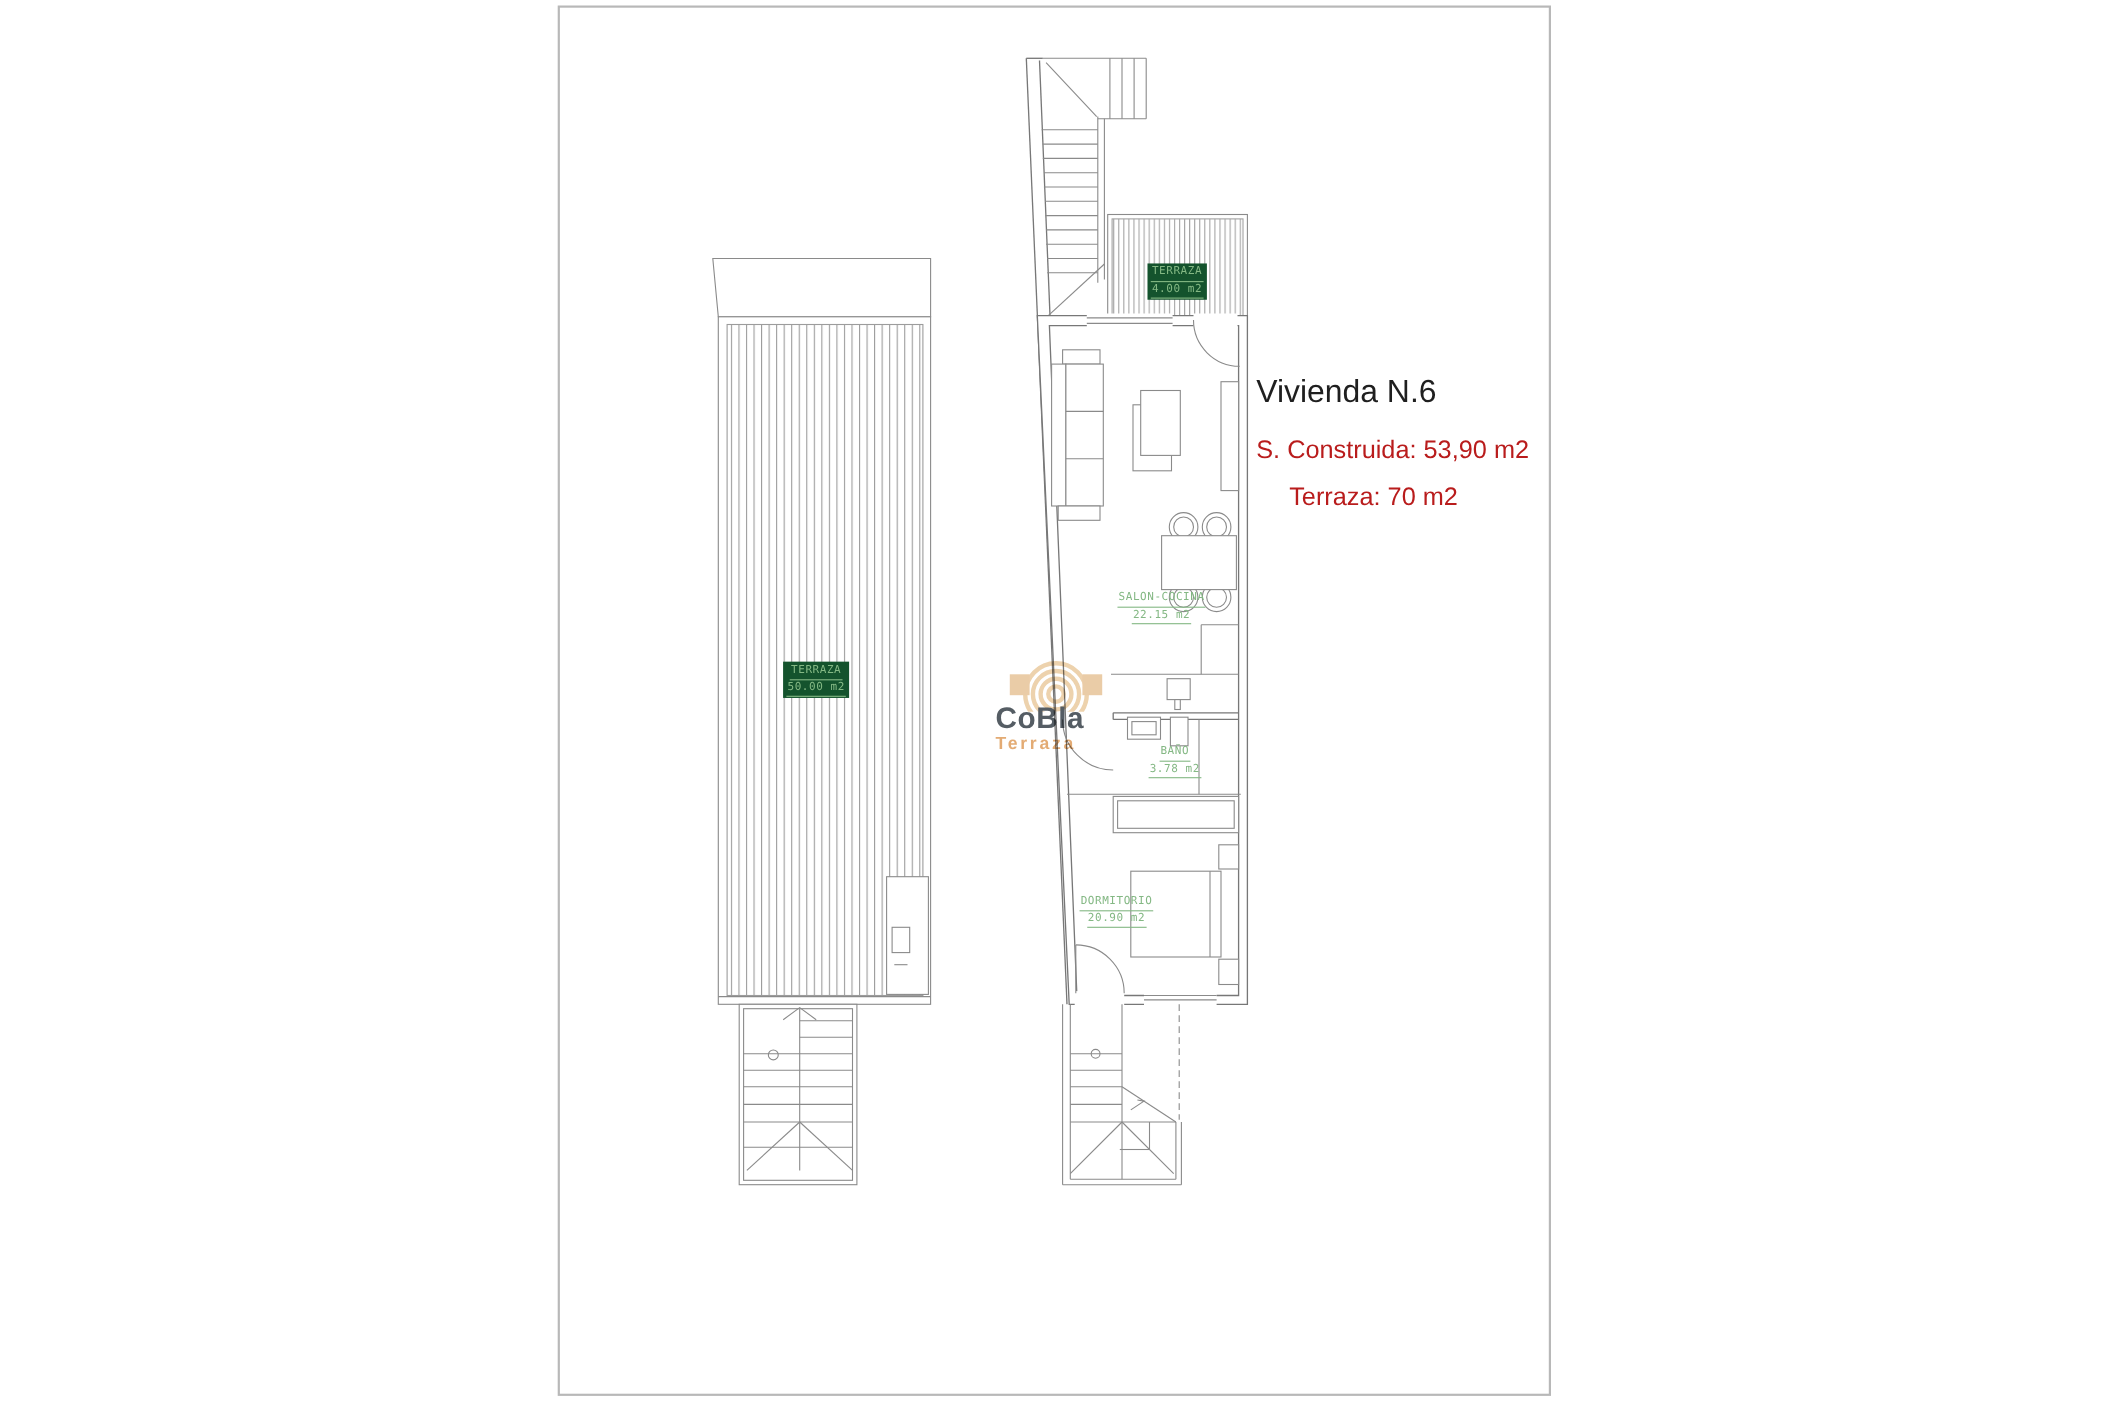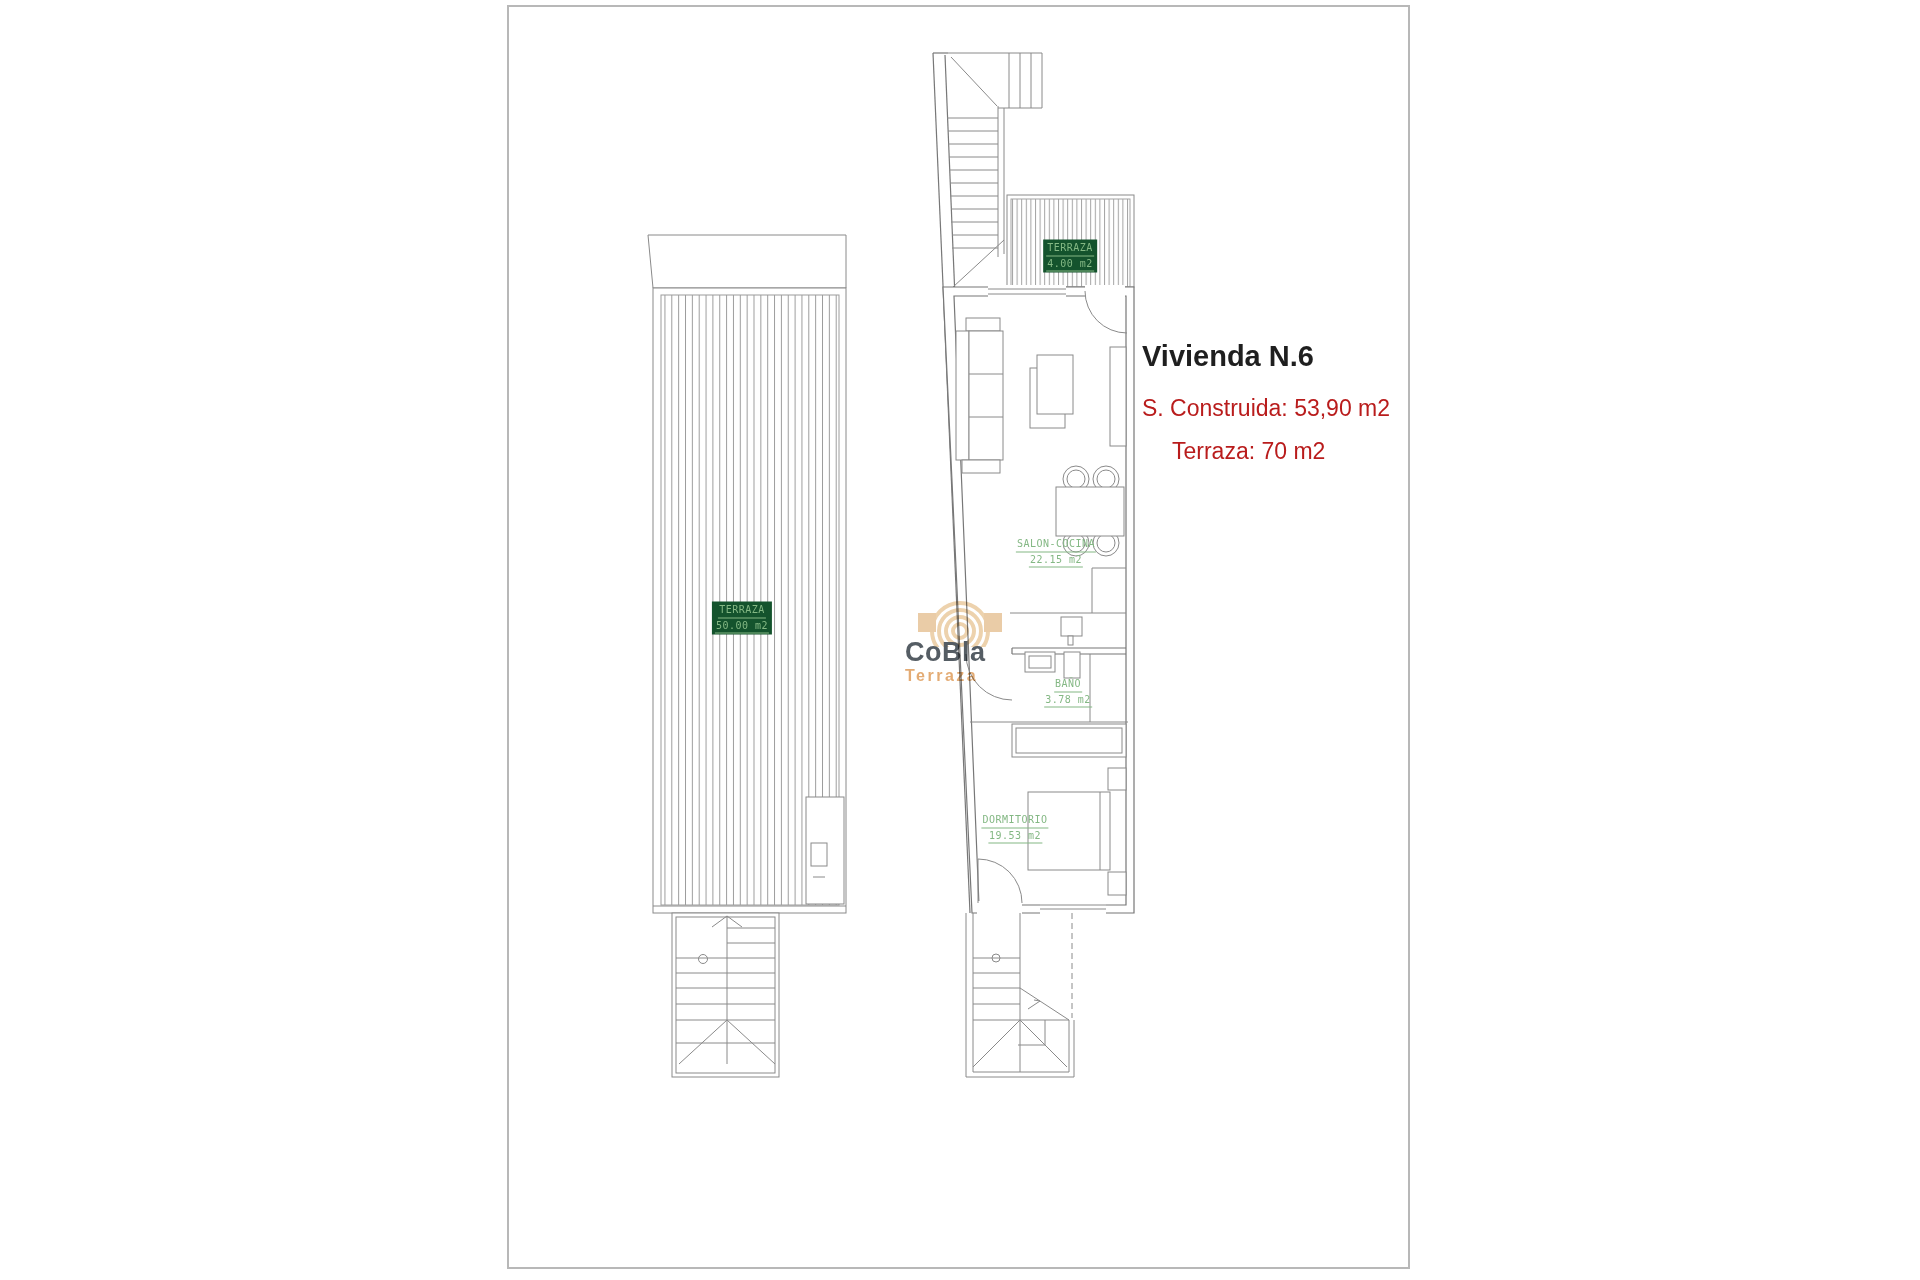--- a/index.html
+++ b/index.html
@@ -18,21 +18,21 @@
 
   .plan-label {
     position:absolute; transform:translate(-50%,-50%);
     text-align:center; font-family:"DejaVu Sans Mono", monospace;
     font-size:10px; letter-spacing:0.5px; color:#84b884;
     background:#14532d; line-height:1.35; padding:1px 3px; white-space:nowrap;
   }
   .plan-label span { border-bottom:1px solid #84b884; padding:0 1px 1px; display:inline-block; }
 
   .info-block { position:absolute; left:1142px; top:340px; color:#1f1f1f; }
-  .info-title { font-size:29px; font-weight:bold; margin-bottom:22px; }
+  .info-title { font-size:29px; font-weight:normal; margin-bottom:22px; }
   .info-line  { font-size:23px; color:#b91c1c; margin-bottom:16px; }
   .info-line.indent { padding-left:30px; }
 
   .logo {
     position:absolute; left:905px; top:601px; width:110px;
     text-align:left; mix-blend-mode:multiply; opacity:0.95;
   }
   .logo-brand {
     font-size:27px; font-weight:bold; color:#4c545b;
     line-height:1; margin-top:-12px; letter-spacing:0.5px;
@@ -240,21 +240,21 @@
     <div><span>22.15 m2</span></div>
   </div>
 
   <div class="plan-label" style="left:1068px; top:692px; background:transparent">
     <div><span>BAÑO</span></div>
     <div><span>3.78 m2</span></div>
   </div>
 
   <div class="plan-label" style="left:1015px; top:828px; background:transparent">
     <div><span>DORMITORIO</span></div>
-    <div><span>19.53 m2</span></div>
+    <div><span>20.90 m2</span></div>
   </div>
 
   <div class="info-block">
     <div class="info-title">Vivienda N.6</div>
     <div class="info-line">S. Construida: 53,90 m2</div>
     <div class="info-line indent">Terraza: 70 m2</div>
   </div>
 
   <div class="logo">
     <svg width="110" height="46" viewBox="0 0 110 46">

